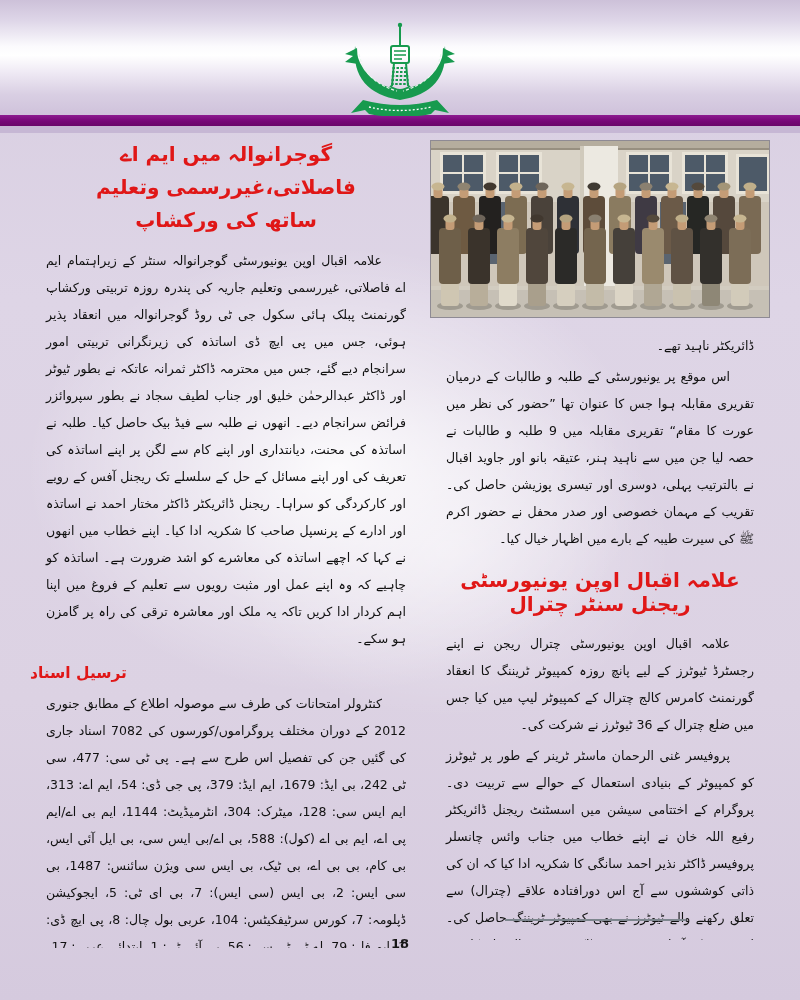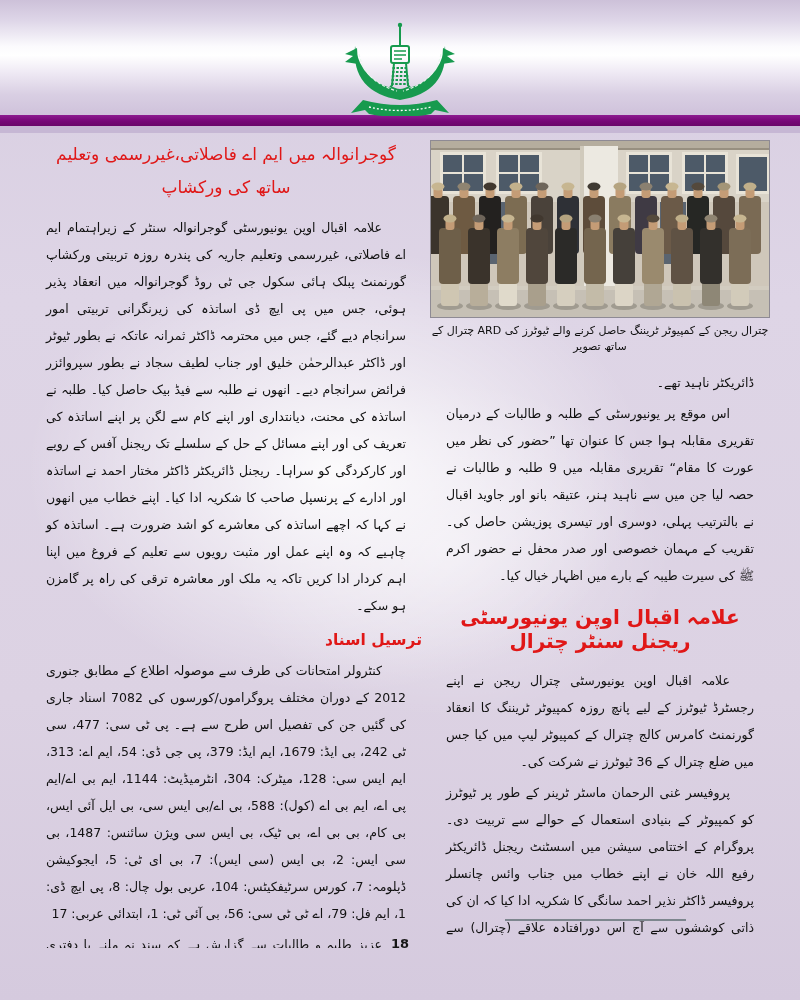--- a/index.html
+++ b/index.html
@@ -16,22 +16,22 @@
   .header-grad {
     height:115px;
     background: linear-gradient(180deg,#cdc1d9 0%, #ded6e8 18%, #fbfafd 40%, #ffffff 48%, #f0ebf5 62%, #d9cfe3 82%, #cfc2db 100%);
   }
   .bar-dark { height:11px; background: linear-gradient(180deg,#8d1c90 0%, #760677 55%, #6a0569 100%); }
   .bar-light { height:7px; background:#c6b7d4; }
   .logo { position:absolute; top:20px; left:50%; transform:translateX(-50%); }
   
   .col-left  { position:absolute; left:30px;  top:136px; width:392px; height:812px; direction:rtl; overflow:hidden; }
   .col-right { position:absolute; left:430px; top:140px; width:340px; height:800px; direction:rtl; overflow:hidden; }
-  .article-title { color:#e01717; font-weight:normal; font-size:17px; line-height:33px; text-align:center; margin:2px 0 10px; }
-  .sub-heading   { color:#e01717; font-weight:bold; font-size:15.5px; text-align:right; margin:12px 0 8px; }
+  .article-title { color:#e01717; font-weight:bold; font-size:20px; line-height:33px; text-align:center; margin:2px 0 10px; }
+  .sub-heading   { color:#e01717; font-weight:bold; font-size:15.5px; text-align:left; margin:12px 0 8px; }
   .body-text { font-size:12.5px; line-height:27px; text-align:justify; margin:0 16px 4px; text-indent:24px; }
   .body-text.no-indent { text-indent:0; }
   
   figure { margin:0 0 14px; }
   .photo-frame { display:block; width:340px; height:178px; }
   figcaption { font-size:11px; line-height:16px; text-align:center; margin-top:5px; color:#101010; }
   .right-heading { color:#e01717; font-weight:bold; font-size:20px; text-align:center; margin:16px 0 14px; }
   .rule { position:absolute; left:505px; top:919px; width:181px; height:2px; background:#7d868e; }
   
   .page-num { position:absolute; left:0; right:0; top:936px; text-align:center; font-weight:bold; font-size:13px; color:#161616; }
@@ -215,21 +215,20 @@
             <ellipse cx="281" cy="78.5" rx="6.5" ry="4" fill="#8f8471"></ellipse>
             <ellipse cx="310" cy="166" rx="13" ry="4" fill="rgba(90,85,75,0.35)"></ellipse>
             <rect x="301" y="138" width="18" height="28" rx="3" fill="#d2cbba"></rect>
             <rect x="299" y="88" width="22" height="56" rx="4" fill="#7c6d57"></rect>
             <rect x="305.5" y="79" width="9" height="11" rx="3" fill="#c49c76"></rect>
             <ellipse cx="310" cy="78.5" rx="6.5" ry="4" fill="#c7b691"></ellipse>
           </g>
 
         <rect x="0.5" y="0.5" width="339" height="177" fill="none" stroke="#8e8a94" stroke-width="1"></rect>
       </svg>
-      <figcaption>چترال ریجن کے کمپیوٹر ٹریننگ حاصل کرنے والے ٹیوٹرز کی ARD چترال کے ساتھ تصویر</figcaption>
     </figure>
     <p class="body-text no-indent">ڈائریکٹر ناہید تھے۔</p>
     <p class="body-text">اس موقع پر یونیورسٹی کے طلبہ و طالبات کے درمیان تقریری مقابلہ ہوا جس کا عنوان تھا ”حضور کی نظر میں عورت کا مقام“ تقریری مقابلہ میں 9 طلبہ و طالبات نے حصہ لیا جن میں سے ناہید ہنر، عتیقہ بانو اور جاوید اقبال نے بالترتیب پہلی، دوسری اور تیسری پوزیشن حاصل کی۔ تقریب کے مہمان خصوصی اور صدر محفل نے حضور اکرم ﷺ کی سیرت طیبہ کے بارے میں اظہار خیال کیا۔</p>
     <h2 class="right-heading">علامہ اقبال اوپن یونیورسٹی ریجنل سنٹر چترال</h2>
     <p class="body-text">علامہ اقبال اوپن یونیورسٹی چترال ریجن نے اپنے رجسٹرڈ ٹیوٹرز کے لیے پانچ روزہ کمپیوٹر ٹریننگ کا انعقاد گورنمنٹ کامرس کالج چترال کے کمپیوٹر لیپ میں کیا جس میں ضلع چترال کے 36 ٹیوٹرز نے شرکت کی۔</p>
     <p class="body-text">پروفیسر غنی الرحمان ماسٹر ٹرینر کے طور پر ٹیوٹرز کو کمپیوٹر کے بنیادی استعمال کے حوالے سے تربیت دی۔ پروگرام کے اختتامی سیشن میں اسسٹنٹ ریجنل ڈائریکٹر رفیع اللہ خان نے اپنے خطاب میں جناب وائس چانسلر پروفیسر ڈاکٹر نذیر احمد سانگی کا شکریہ ادا کیا کہ ان کی ذاتی کوششوں سے آج اس دورافتادہ علاقے (چترال) سے تعلق رکھنے والے ٹیوٹرز نے بھی کمپیوٹر ٹریننگ حاصل کی۔ انھوں نے ڈی آر ایس پروفیسر ڈاکٹر سید عبدالسراج کا بھی شکریہ ادا کیا۔</p>
   </section>
 
   <div class="rule"></div>
 

